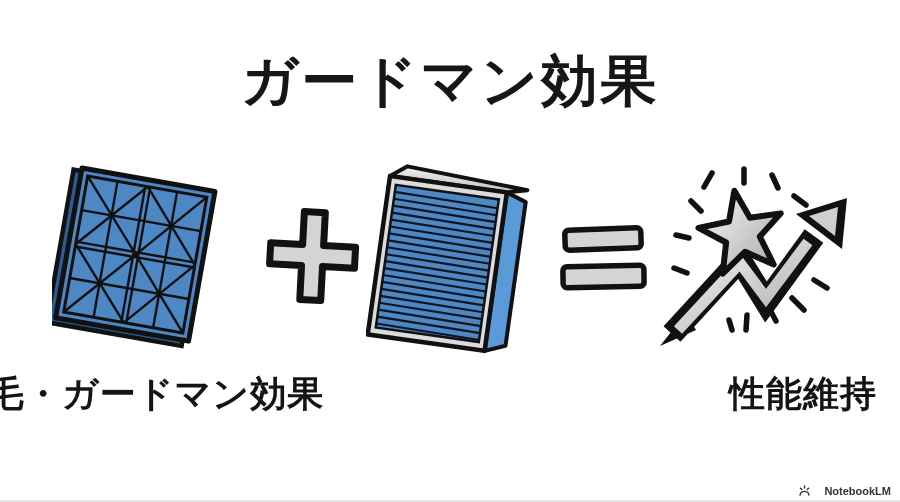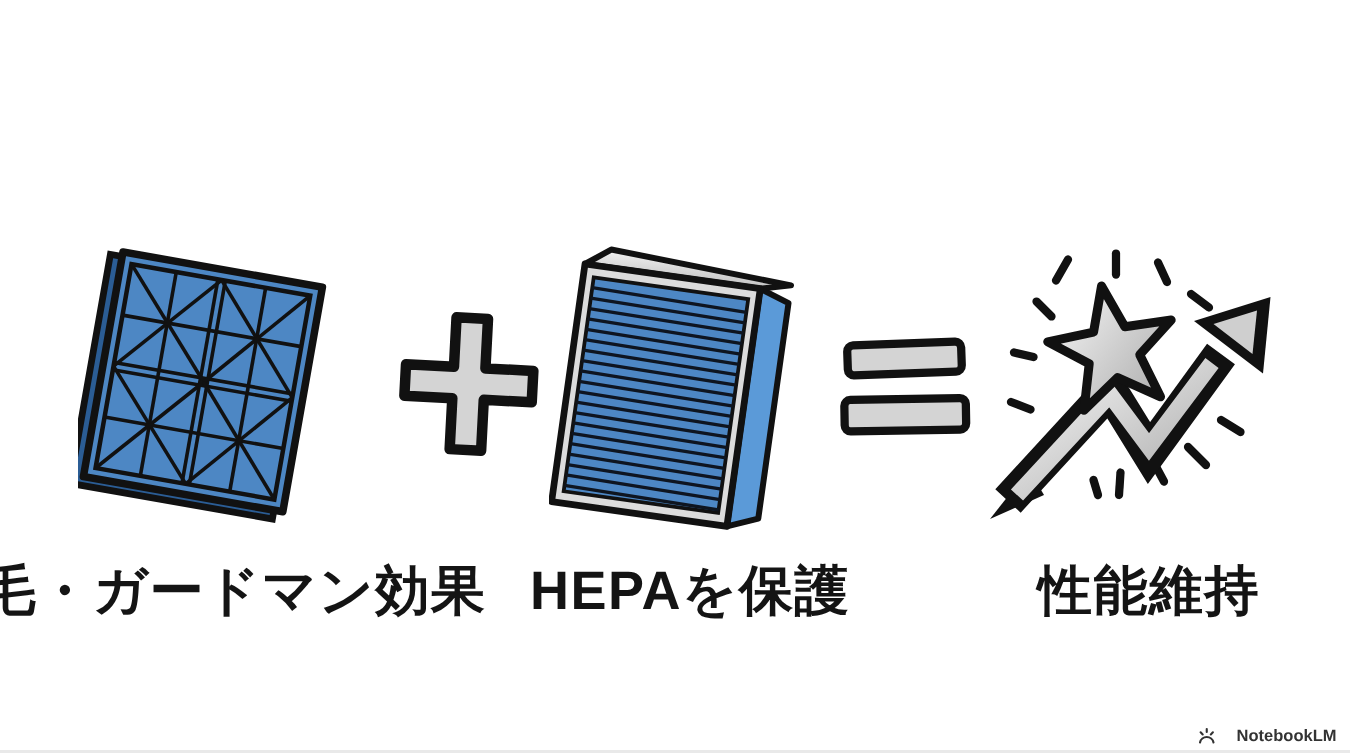--- a/index.html
+++ b/index.html
@@ -15,36 +15,37 @@
     letter-spacing:3px;
   }
   .illus{position:absolute;}
   .caption{
     position:absolute;top:370px;transform:translateX(-50%);
     font-size:36px;font-weight:800;color:#141414;white-space:nowrap;
     letter-spacing:1px;
   }
   .cap-left{left:156px;}
   .cap-mid{left:460px;}
-  .cap-right{left:766px;}
+  .cap-right{left:803px;}
   .watermark{
     position:absolute;right:9px;bottom:5px;
     display:flex;align-items:center;gap:13px;
     font-size:11px;font-weight:600;color:#333;
   }
   .bottom-line{
     position:absolute;left:0;bottom:0;width:100%;height:2px;
     background:#e9e9e9;
   }
 </style>
 </head>
 <body>
 
 <div class="stage">
 
+  <div class="title">ガードマン効果</div>
 
   <svg class="illus" style="left:52px;top:154px;" width="182" height="208" viewBox="0 0 182 208">
     <g transform="translate(30,14) rotate(10)">
 
       <rect x="-8" y="3" width="137" height="155" fill="#2b5d95" stroke="#111" stroke-width="4.5"></rect>
 
       <rect x="0" y="0" width="135" height="152" fill="#4d87c4" stroke="#111" stroke-width="5" stroke-linejoin="round"></rect>
 
       <rect x="7" y="7" width="121" height="138" fill="none" stroke="#111" stroke-width="3"></rect>
 
@@ -148,21 +149,20 @@
       <polygon points="8,200 34,167 44,184" fill="#111"></polygon>
       <polygon points="195,52 190,103 144,68" fill="#111"></polygon>
       <polyline points="26,184 88,117 114,152 156,96" fill="none" stroke="url(#starGrad)" stroke-width="11" stroke-linejoin="miter"></polyline>
       <polygon points="186,61 183,90 157,70" fill="#cfcfcf"></polygon>
     </g>
 
     <path transform="translate(90,88) rotate(-10)" d="M0,-44 L10.6,-14.6 L41.8,-13.6 L17.1,5.6 L25.9,35.6 L0,18 L-25.9,35.6 L-17.1,5.6 L-41.8,-13.6 L-10.6,-14.6 Z" fill="url(#starGrad)" stroke="#111" stroke-width="6" stroke-linejoin="round"></path>
   </svg>
 
   <div class="caption cap-left">毛・ガードマン効果</div>
-  <div class="caption cap-mid">HEPAを保護</div>
   <div class="caption cap-right">性能維持</div>
 
   <div class="watermark">
     <svg width="13" height="12" viewBox="0 0 13 12">
       <g stroke="#333" stroke-width="1.4" fill="none" stroke-linecap="round">
         <path d="M2,10 A4.6,4.6 0 0 1 11,10"></path>
         <line x1="6.5" y1="1" x2="6.5" y2="3"></line>
         <line x1="2.4" y1="3.2" x2="3.8" y2="4.6"></line>
         <line x1="10.6" y1="3.2" x2="9.2" y2="4.6"></line>
       </g>

